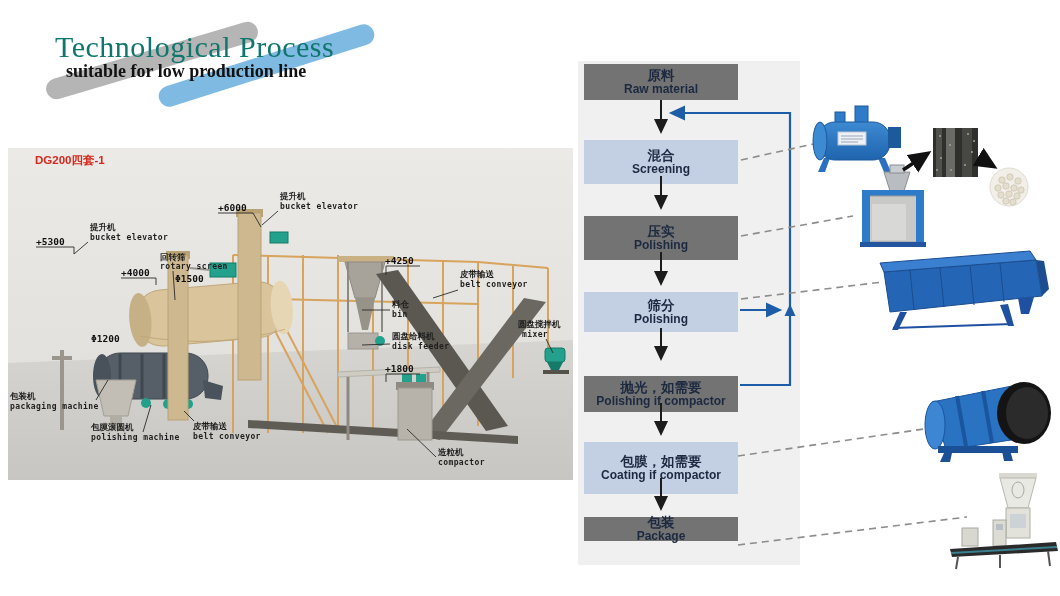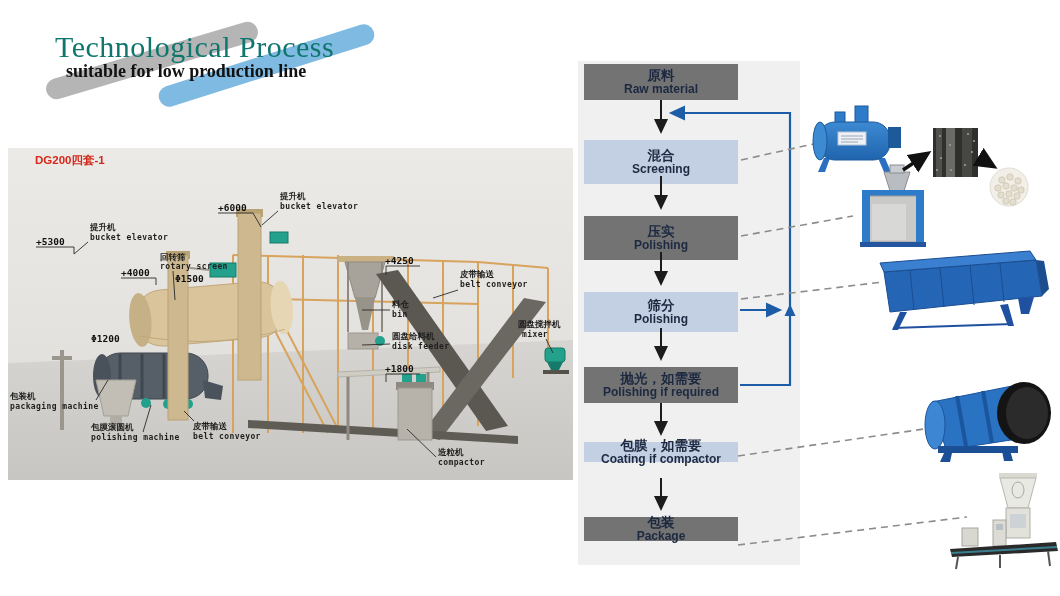--- a/index.html
+++ b/index.html
@@ -52,25 +52,25 @@
   <div class="en">Screening</div>
 </div>
 <div class="flow-box bg-light" style="top:216px;height:44px">
   <div class="cn">压实</div>
   <div class="en">Polishing</div>
 </div>
 <div class="flow-box bg-dark" style="top:292px;height:40px">
   <div class="cn">筛分</div>
   <div class="en">Polishing</div>
 </div>
-<div class="flow-box bg-light" style="top:367px;height:36px">
+<div class="flow-box bg-light" style="top:376px;height:36px">
   <div class="cn">抛光，如需要</div>
-  <div class="en">Polishing if required</div>
-</div>
-<div class="flow-box bg-dark" style="top:442px;height:20px">
+  <div class="en">Polishing if compactor</div>
+</div>
+<div class="flow-box bg-dark" style="top:442px;height:52px">
   <div class="cn">包膜，如需要</div>
   <div class="en">Coating if compactor</div>
 </div>
 <div class="flow-box bg-light" style="top:517px;height:24px">
   <div class="cn">包装</div>
   <div class="en">Package</div>
 </div>
 
 <svg id="overlay" width="1060" height="596" viewBox="0 0 1060 596">
   <defs>

